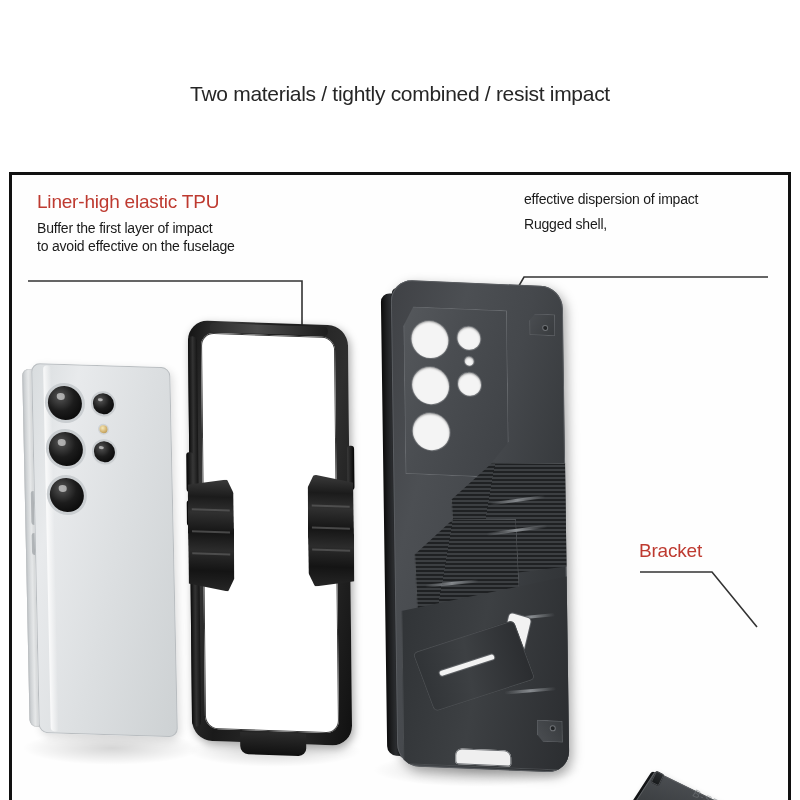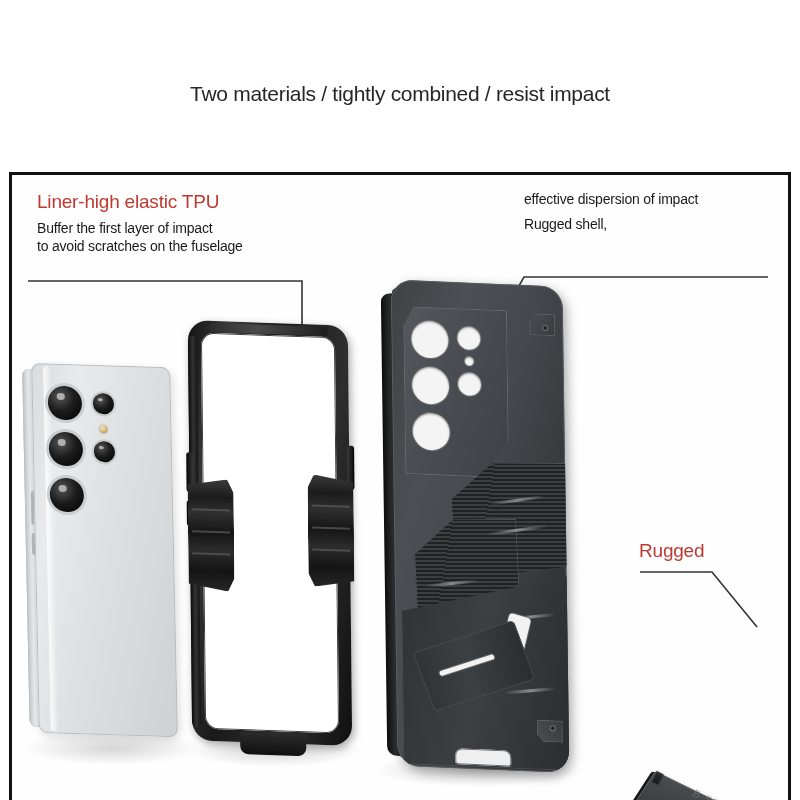--- a/index.html
+++ b/index.html
@@ -262,30 +262,30 @@
 
   <div class="header">
     <div class="sub-title">Two materials / tightly combined / resist impact</div>
   </div>
 
   <div class="frame-box">
 
     <div class="callout" id="callout-tpu">
       <div class="c-title">Liner-high elastic TPU</div>
       <div class="c-desc" style="margin-top:7px;">Buffer the first layer of impact</div>
-      <div class="c-desc">to avoid scratches on the fuselage</div>
+      <div class="c-desc">to avoid effective on the fuselage</div>
     </div>
 
     <div class="callout" id="callout-pc">
       <div class="c-desc">effective dispersion of impact</div>
       <div class="c-desc" style="margin-top:7px;">Rugged shell,</div>
     </div>
 
     <div class="callout" id="callout-bracket">
-      <div class="c-title">Rugged</div>
+      <div class="c-title">Bracket</div>
     </div>
 
     <svg class="leaders" viewBox="0 0 782 640">
 
       <polyline points="16,106 290,106 290,168" fill="none" stroke="#333" stroke-width="1.6"></polyline>
 
       <polyline points="756,102 512,102 476,164" fill="none" stroke="#333" stroke-width="1.6"></polyline>
 
       <polyline points="628,397 700,397 745,452" fill="none" stroke="#333" stroke-width="1.6"></polyline>
     </svg>

